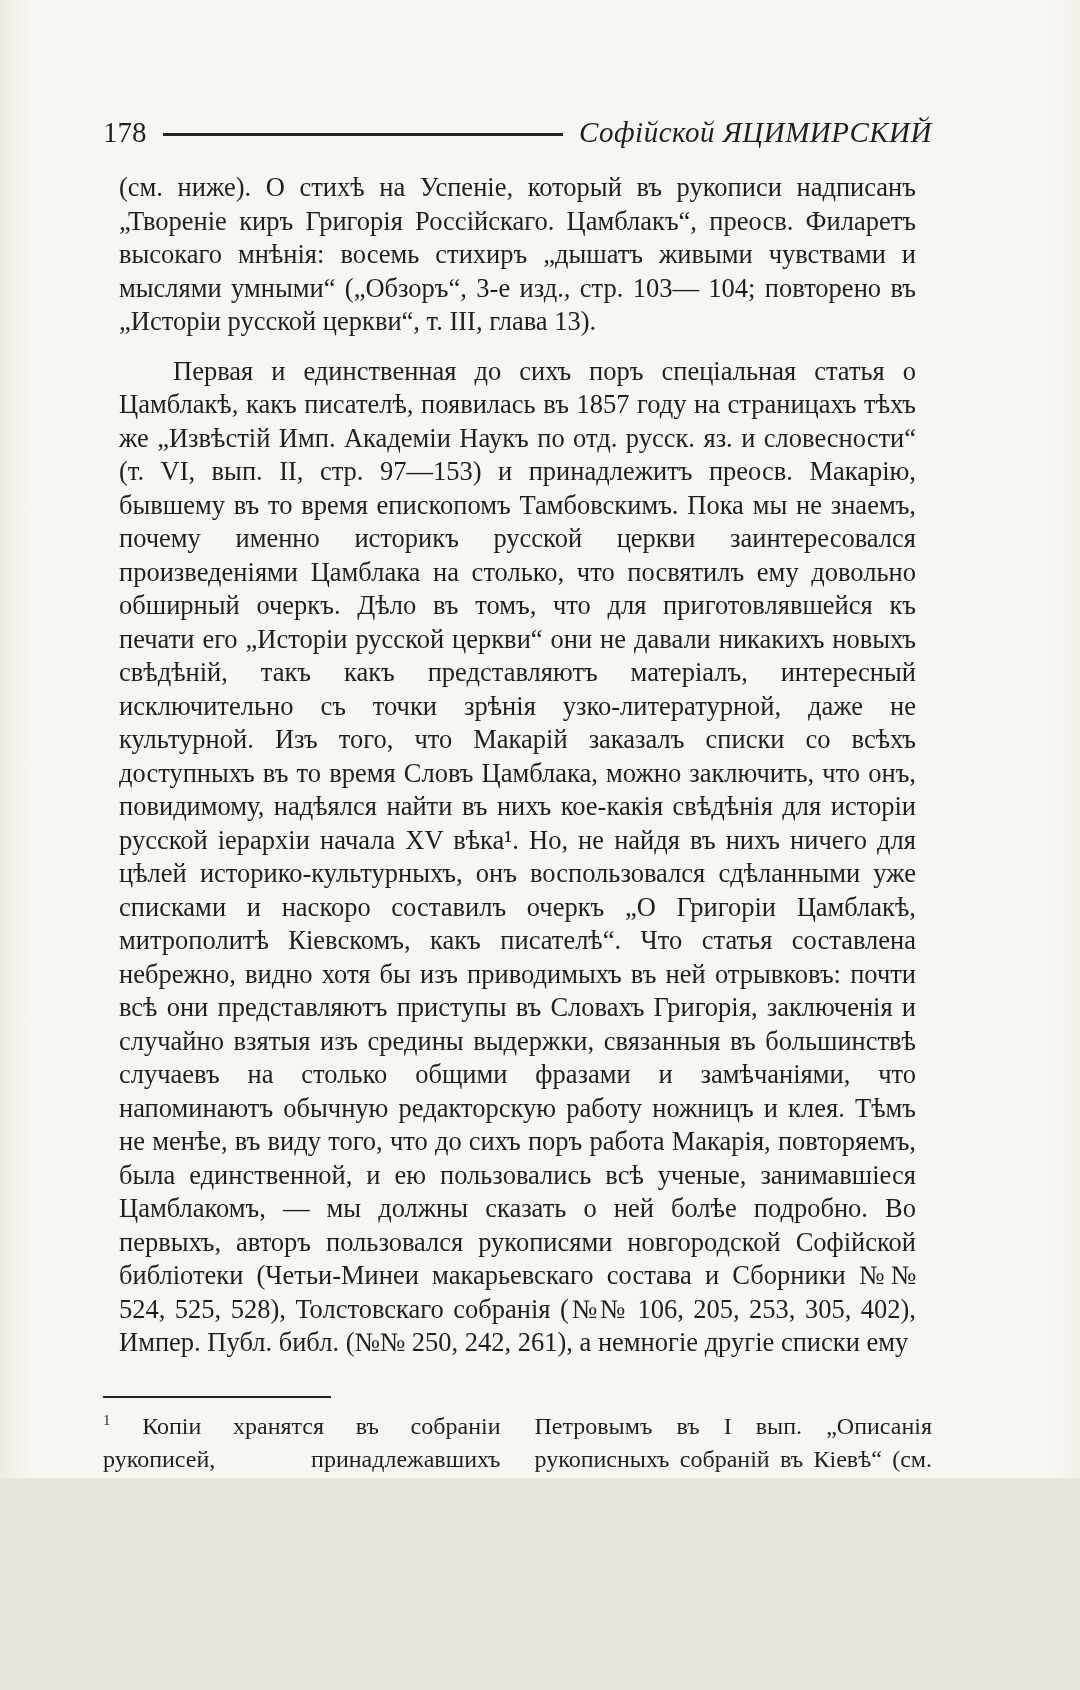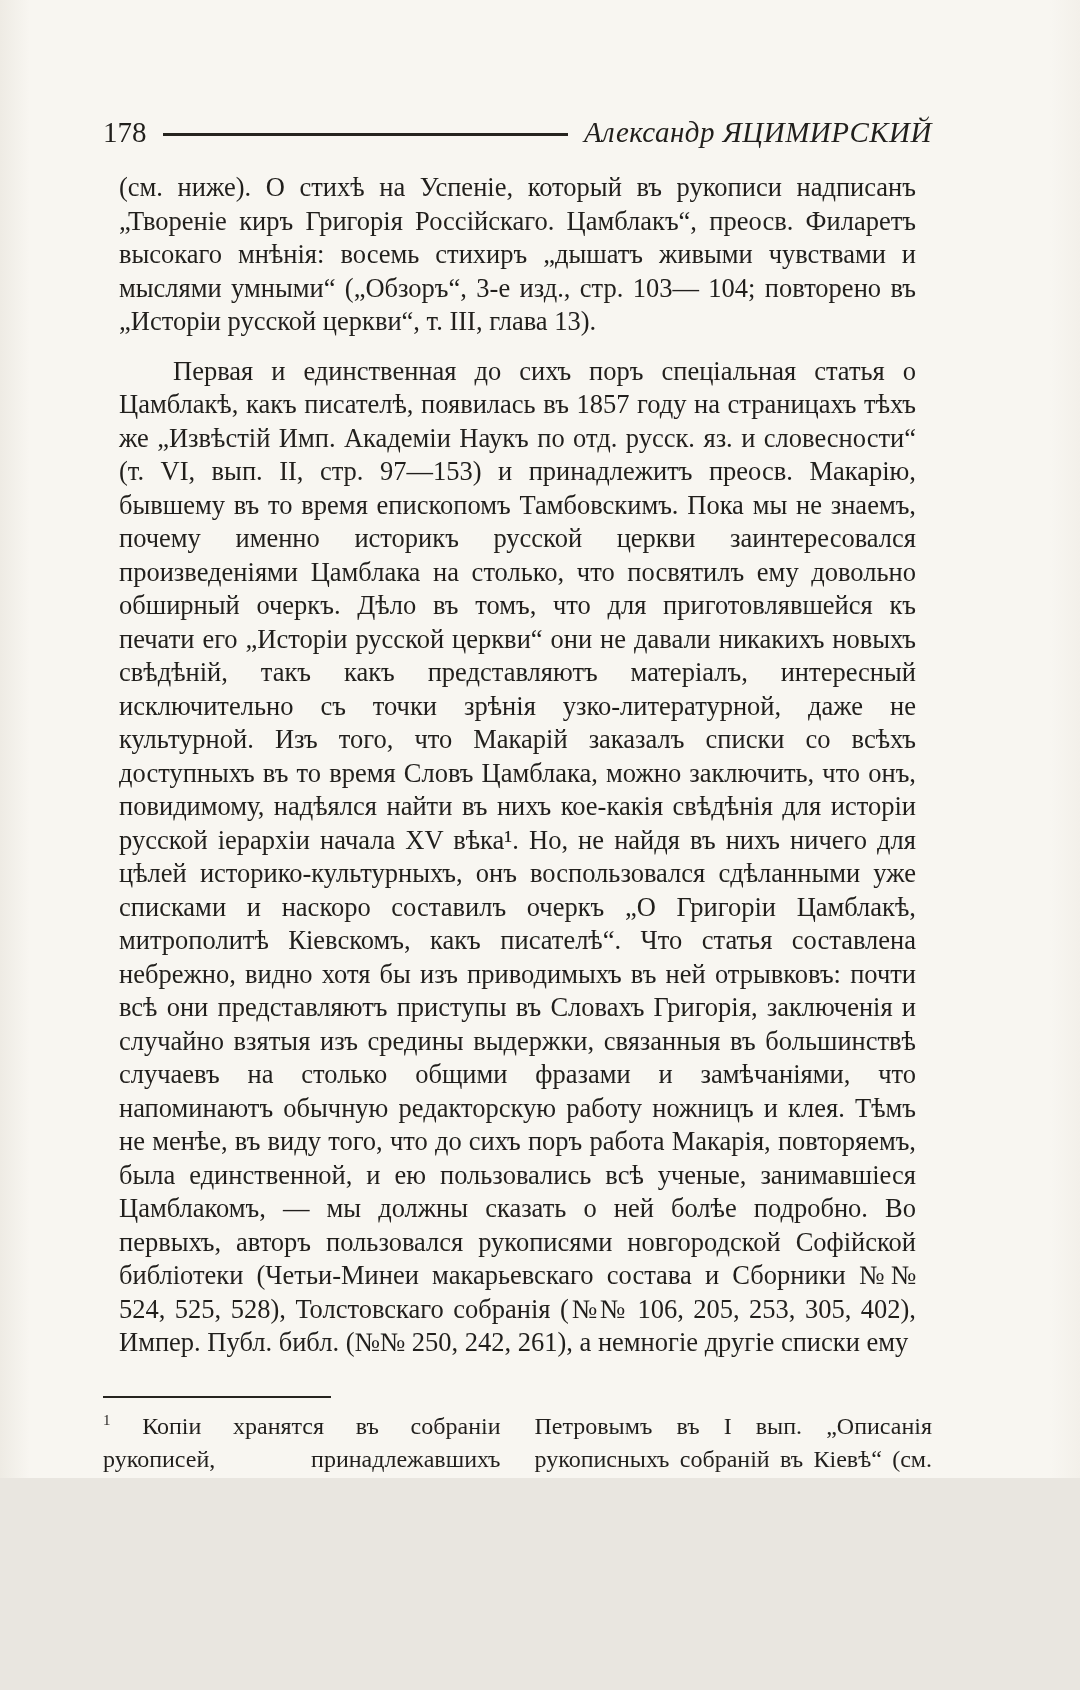--- a/index.html
+++ b/index.html
@@ -68,21 +68,21 @@
   sup { font-size: 0.62em; line-height: 0; }
 </style>
 </head>
 <body>
 
 <div class="page">
 
   <header class="header">
     <span class="page-number">178</span>
     <span class="header-rule"></span>
-    <span class="author">Александр ЯЦИМИРСКИЙ</span>
+    <span class="author">Софійской ЯЦИМИРСКИЙ</span>
   </header>
 
   <main class="body-text">
     <p class="para">(см. ниже). О стихѣ на Успеніе, который въ рукописи надписанъ „Твореніе киръ Григорія Россійскаго. Цамблакъ“, преосв. Филаретъ высокаго мнѣнія: восемь стихиръ „дышатъ живыми чувствами и мыслями умными“ („Обзоръ“, 3-е изд., стр. 103— 104; повторено въ „Исторіи русской церкви“, т. III, глава 13).</p>
     <p class="para indent">Первая и единственная до сихъ поръ спеціальная статья о Цамблакѣ, какъ писателѣ, появилась въ 1857 году на страницахъ тѣхъ же „Извѣстій Имп. Академіи Наукъ по отд. русск. яз. и словесности“ (т. VI, вып. II, стр. 97—153) и принадлежитъ преосв. Макарію, бывшему въ то время епископомъ Тамбовскимъ. Пока мы не знаемъ, почему именно историкъ русской церкви заинтересовался произведеніями Цамблака на столько, что посвятилъ ему довольно обширный очеркъ. Дѣло въ томъ, что для приготовлявшейся къ печати его „Исторіи русской церкви“ они не давали никакихъ новыхъ свѣдѣній, такъ какъ представляютъ матеріалъ, интересный исключительно съ точки зрѣнія узко-литературной, даже не культурной. Изъ того, что Макарій заказалъ списки со всѣхъ доступныхъ въ то время Словъ Цамблака, можно заключить, что онъ, повидимому, надѣялся найти въ нихъ кое-какія свѣдѣнія для исторіи русской іерархіи начала XV вѣка¹. Но, не найдя въ нихъ ничего для цѣлей историко-культурныхъ, онъ воспользовался сдѣланными уже списками и наскоро составилъ очеркъ „О Григоріи Цамблакѣ, митрополитѣ Кіевскомъ, какъ писателѣ“. Что статья составлена небрежно, видно хотя бы изъ приводимыхъ въ ней отрывковъ: почти всѣ они представляютъ приступы въ Словахъ Григорія, заключенія и случайно взятыя изъ средины выдержки, связанныя въ большинствѣ случаевъ на столько общими фразами и замѣчаніями, что напоминаютъ обычную редакторскую работу ножницъ и клея. Тѣмъ не менѣе, въ виду того, что до сихъ поръ работа Макарія, повторяемъ, была единственной, и ею пользовались всѣ ученые, занимавшіеся Цамблакомъ, — мы должны сказать о ней болѣе подробно. Во первыхъ, авторъ пользовался рукописями новгородской Софійской библіотеки (Четьи-Минеи макарьевскаго состава и Сборники №№ 524, 525, 528), Толстовскаго собранія (№№ 106, 205, 253, 305, 402), Импер. Публ. библ. (№№ 250, 242, 261), а немногіе другіе списки ему</p>
   </main>
 
   <footer class="footnotes">
     <div class="footnote-rule"></div>
     <div class="footnote-cols">

